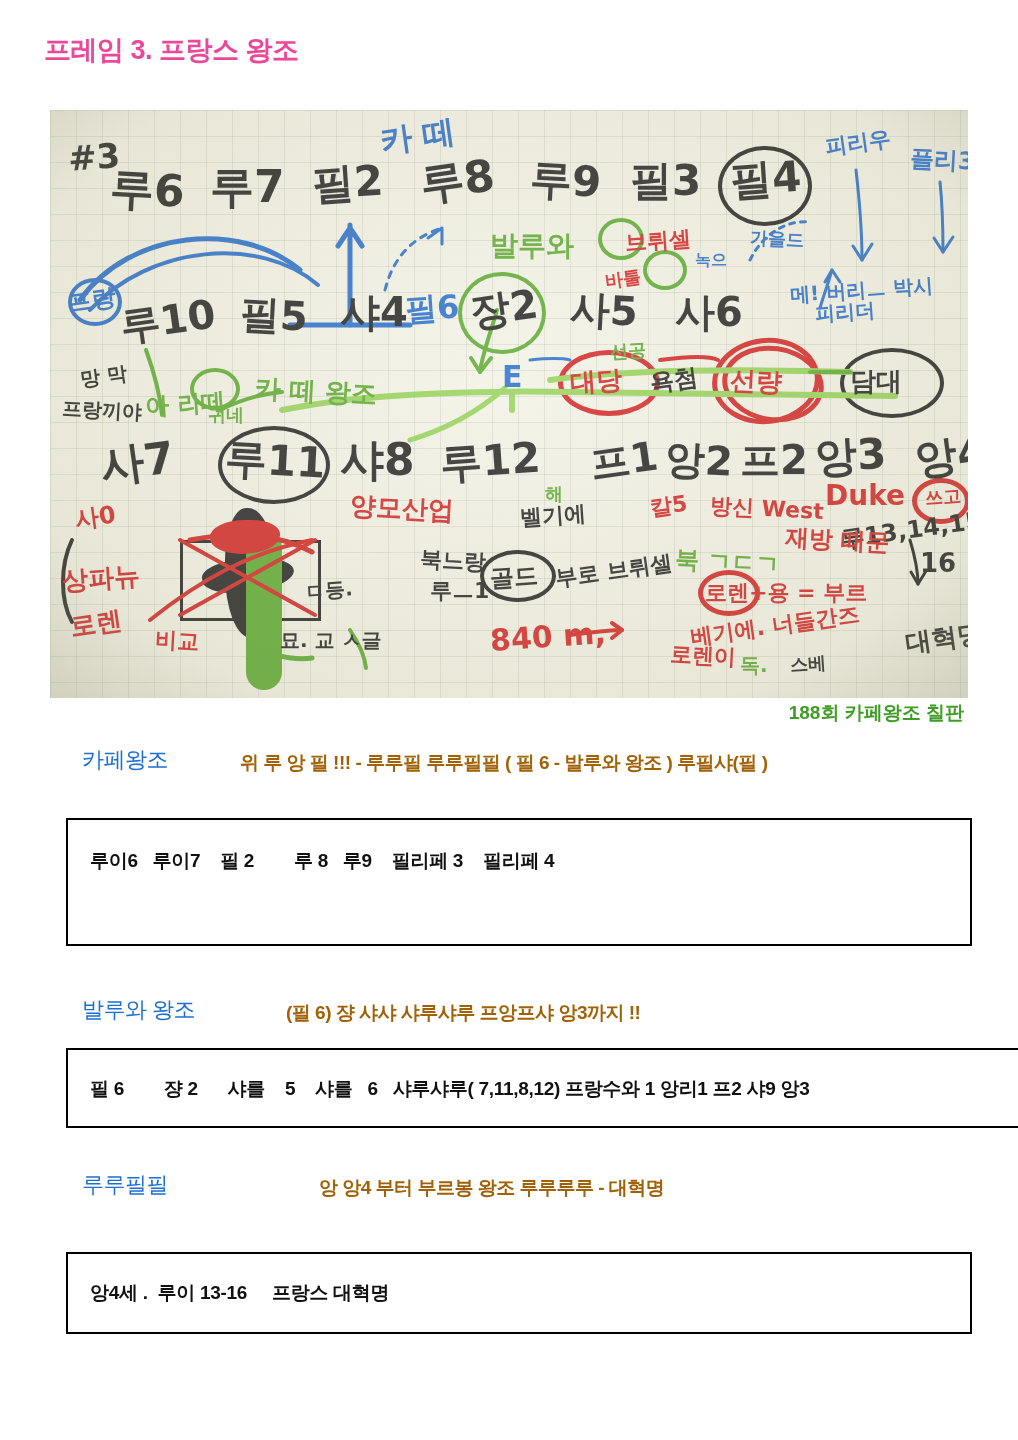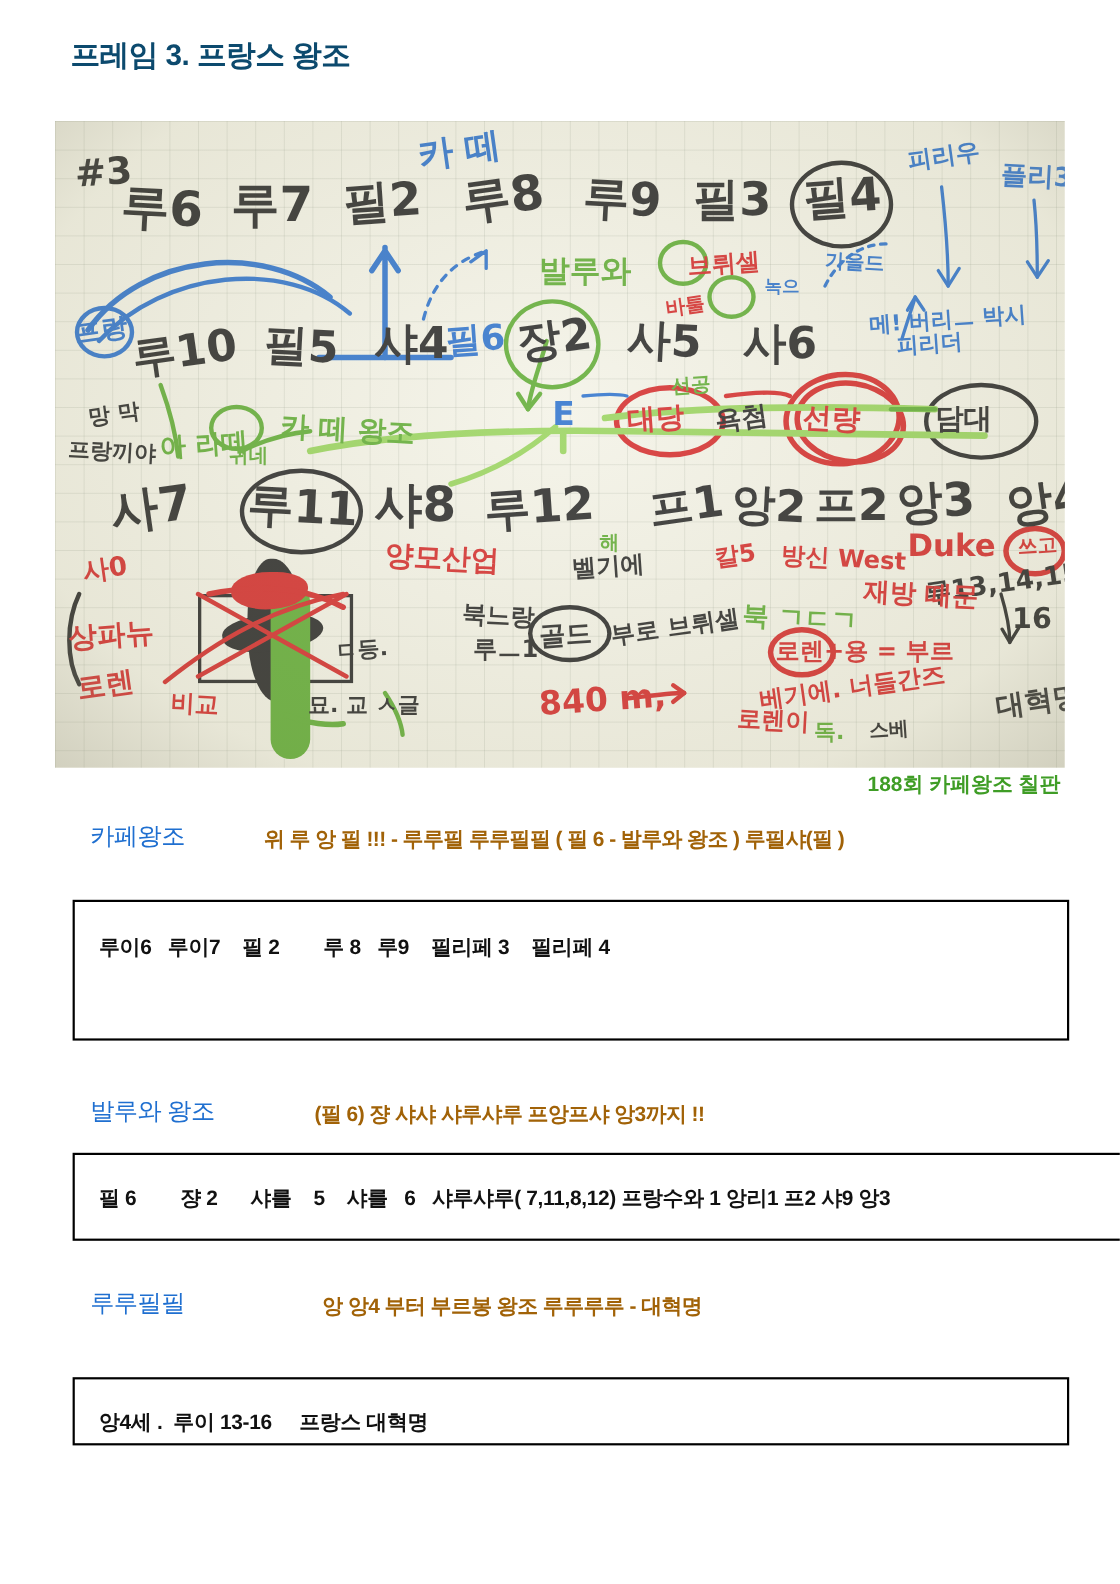--- a/index.html
+++ b/index.html
@@ -15,25 +15,25 @@
     overflow: hidden;
   }
   .page {
     position: relative;
     width: 1018px;
     height: 1440px;
     box-sizing: border-box;
   }
   .page-title {
     position: absolute;
-    left: 64px;
+    left: 44px;
     top: 32px;
     font-size: 27px;
     font-weight: bold;
-    color: #0c4a6e;
+    color: #ec4899;
     letter-spacing: -0.5px;
   }
   
   .board-wrap {
     position: absolute;
     left: 50px;
     top: 110px;
     width: 918px;
     height: 588px;
     background: #f2f1e4;
@@ -285,18 +285,18 @@
     <div class="line" style="margin-top:28px;">루이6   루이7    필 2        루 8   루9    필리페 3    필리페 4</div>
   </div>
 
   <div class="sec-head" style="left:82px;top:995px;">발루와 왕조</div>
   <div class="sec-note" style="left:286px;top:1000px;">(필 6) 쟝 샤샤   샤루샤루 프앙프샤  앙3까지 !!</div>
   <div class="tbl" style="left:66px;top:1048px;width:964px;height:80px;">
     <div class="line" style="margin-top:26px;">필 6        쟝 2      샤를    5    샤를   6   샤루샤루( 7,11,8,12) 프랑수와 1 앙리1 프2 샤9 앙3</div>
   </div>
 
   <div class="sec-head" style="left:82px;top:1170px;">루루필필</div>
-  <div class="sec-note" style="left:293px;top:1175px;">앙 앙4 부터 부르봉 왕조   루루루루 - 대혁명</div>
-  <div class="tbl" style="left:66px;top:1252px;width:906px;height:62px;">
+  <div class="sec-note" style="left:319px;top:1175px;">앙 앙4 부터 부르봉 왕조   루루루루 - 대혁명</div>
+  <div class="tbl" style="left:66px;top:1252px;width:906px;height:82px;">
     <div class="line" style="margin-top:26px;">앙4세 .  루이 13-16     프랑스 대혁명</div>
   </div>
 
 </div>
 
 </body></html>

